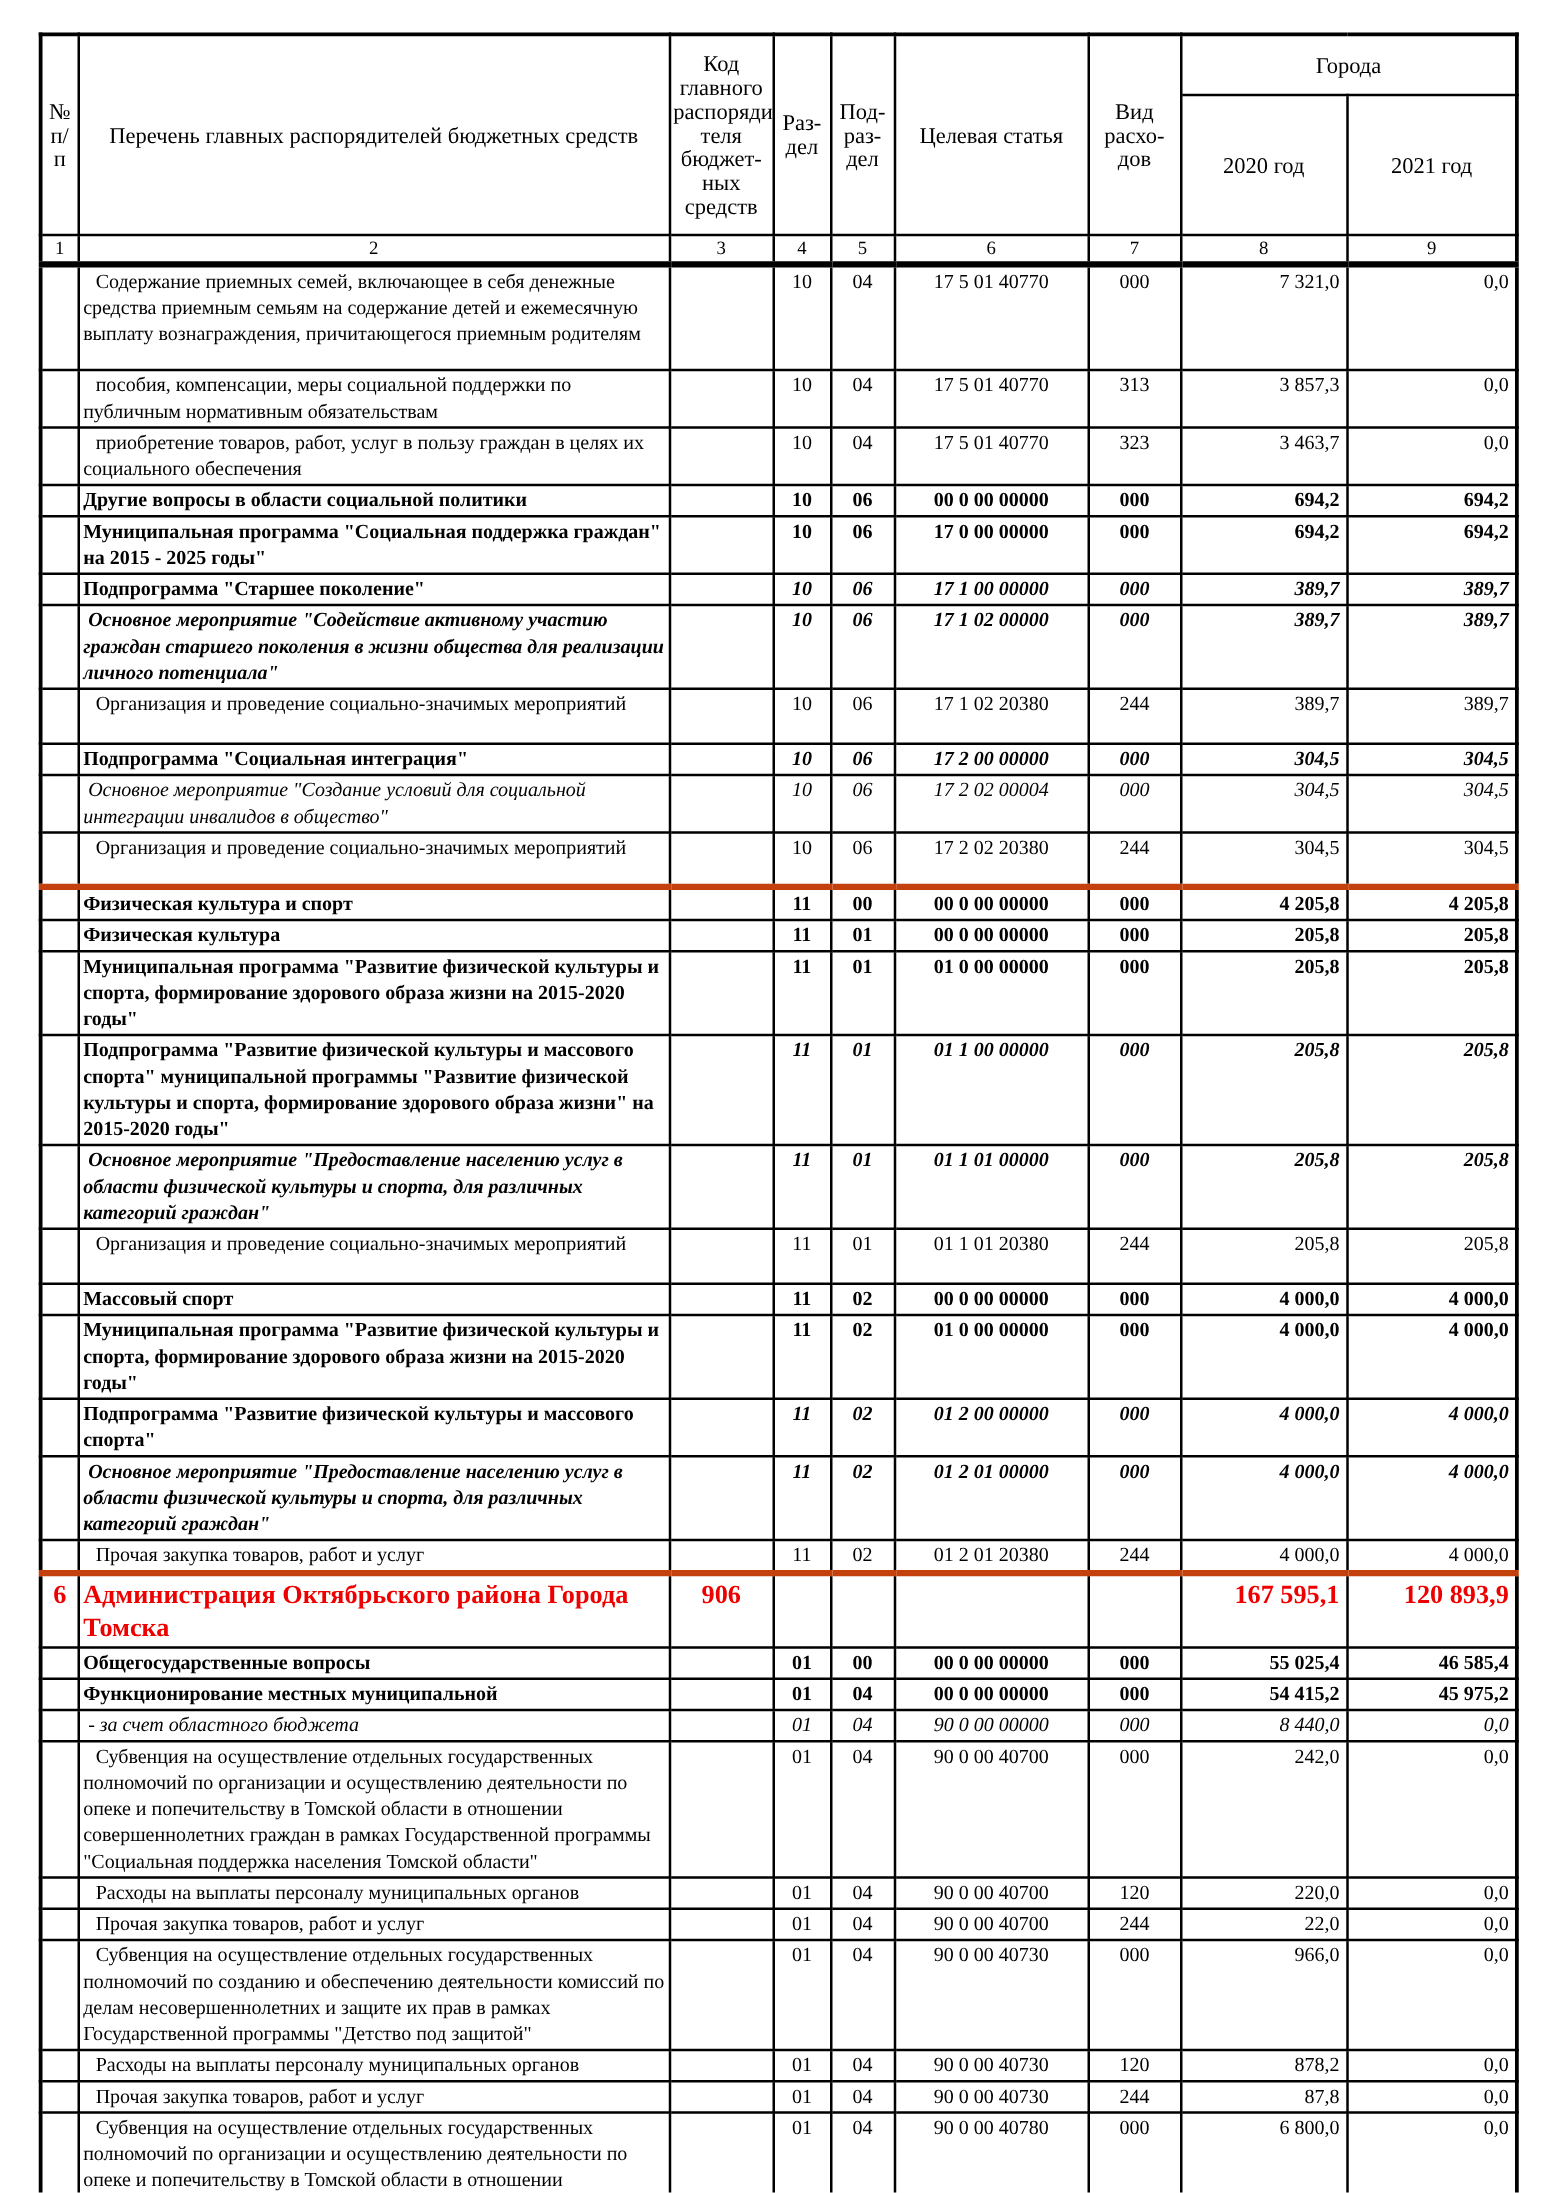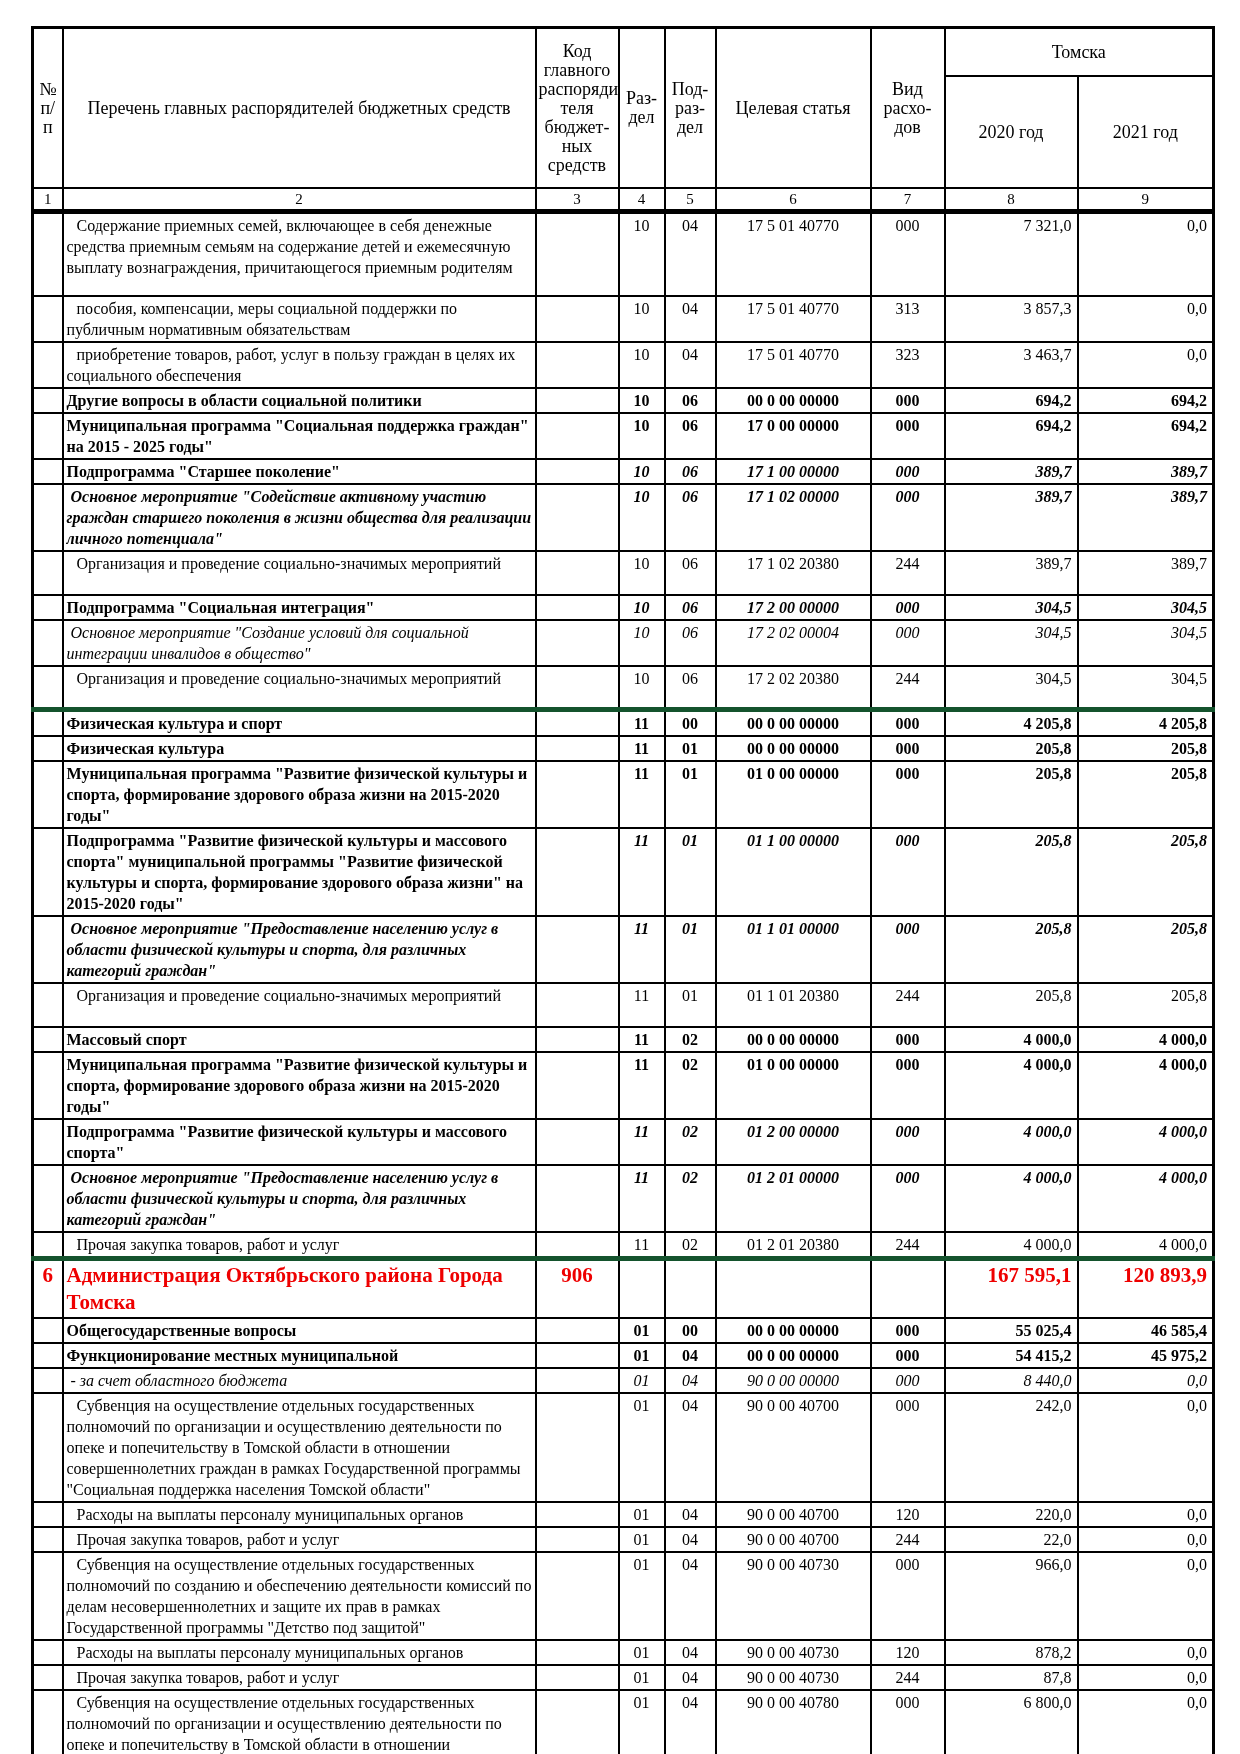--- a/index.html
+++ b/index.html
@@ -33,21 +33,21 @@
   td.name{text-align:left;}
   tr.plain td.name{text-indent:10px;margin-left:44px;}
   tr.ital td.name,tr.boldital td.name{text-indent:4px;}
   tr.blue td{font-weight:bold;}
   tr.bold td{font-weight:bold;}
   tr.subprog td{font-weight:bold;font-style:italic;}
   tr.subprog td.name{font-style:normal;}
   tr.boldital td{font-weight:bold;font-style:italic;}
   tr.ital td{font-style:italic;}
   tr.red td{font-weight:bold;font-size:21px;line-height:27px;}
-  tr.thicktop td{border-top:5px solid #14532d;}
+  tr.thicktop td{border-top:5px solid #c2410c;}
   tr.tall1{height:44px;border-radius:10px;}
   tr.tall3{height:84px;}
 </style>
 <style>tr.blue td{color:#000000;}tr.red td{color:#ee0000;}</style></head>
 <body>
 
 <table class="budget">
   <colgroup>
     <col style="width:30px">
       <col style="width:473px">
@@ -61,21 +61,21 @@
   </colgroup>
   <thead>
     <tr>
       <th rowspan="2" style="height:150px">№ п/п</th>
       <th rowspan="2">Перечень главных распорядителей бюджетных средств</th>
       <th rowspan="2">Код главного распоряди-теля бюджет-ных средств</th>
       <th rowspan="2">Раз-дел</th>
       <th rowspan="2">Под-раз-дел</th>
       <th rowspan="2">Целевая статья</th>
       <th rowspan="2">Вид расхо-дов</th>
-      <th colspan="2" style="height:42px">Томска</th>
+      <th colspan="2" style="height:42px">Города</th>
     </tr>
     <tr>
       <th style="height:106px">2020 год</th>
       <th>2021 год</th>
     </tr>
     <tr class="numrow">
         <th>1</th>
         <th>2</th>
         <th>3</th>
         <th>4</th>

